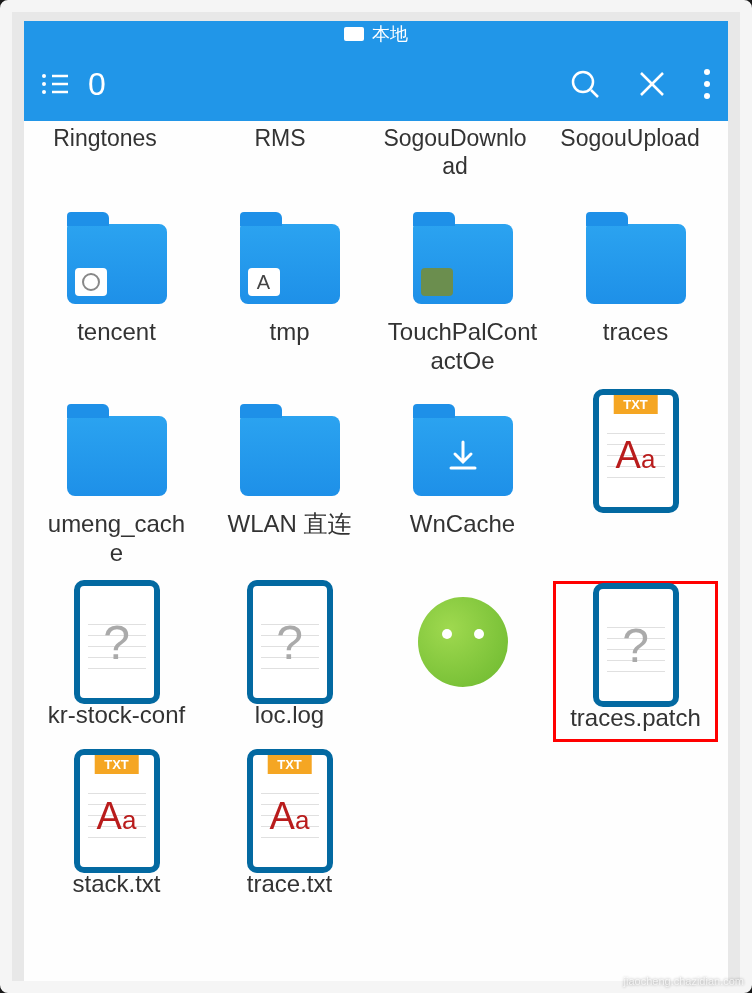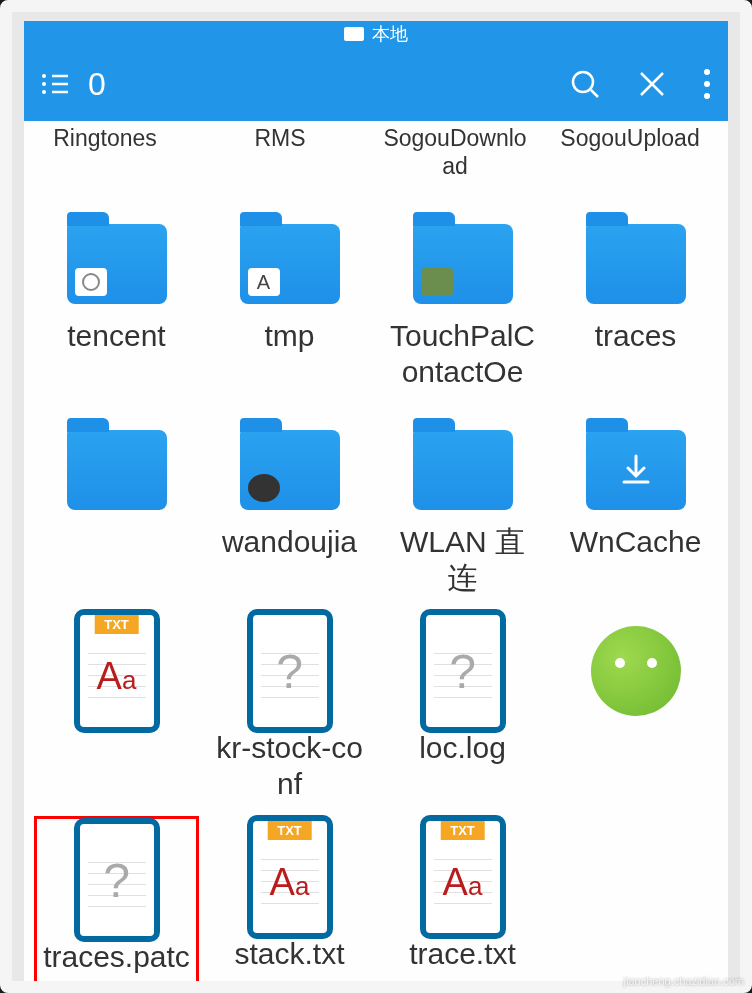--- a/index.html
+++ b/index.html
@@ -179,21 +179,21 @@
   position: absolute;
   width: 10px; height: 10px;
   background: #fff;
   border-radius: 50%;
   top: 32px;
 }
 .apk-icon::before { left: 24px; }
 .apk-icon::after { right: 24px; }
 .label {
   text-align: center;
-  font-size: 30px;
+  font-size: 24px;
   color: #333;
   line-height: 1.2;
   margin-top: 4px;
   word-break: break-all;
   max-width: 150px;
 }
 .row-labels {
   display: grid;
   grid-template-columns: repeat(4, 1fr);
   gap: 8px;
@@ -289,28 +289,21 @@
         <div class="item">
           <div class="icon-wrap">
             <div class="folder"></div>
           </div>
           <div class="label">traces</div>
         </div>
         <div class="item">
           <div class="icon-wrap">
             <div class="folder"></div>
           </div>
-        </div>
-        <div class="item">
-          <div class="icon-wrap">
-            <div class="folder">
-              <div class="folder-badge swirl"></div>
-            </div>
-          </div>
-          <div class="label">wandoujia</div>
+          <div class="label">umeng_cache</div>
         </div>
         <div class="item">
           <div class="icon-wrap">
             <div class="folder"></div>
           </div>
           <div class="label">WLAN 直连</div>
         </div>
         <div class="item">
           <div class="icon-wrap">
             <div class="folder">

